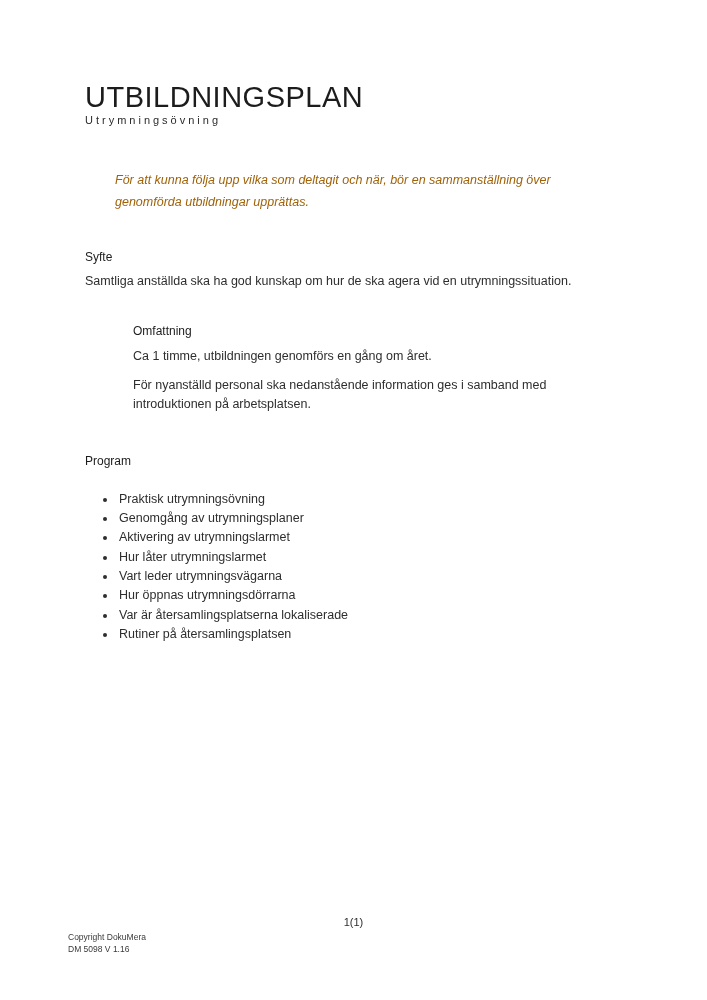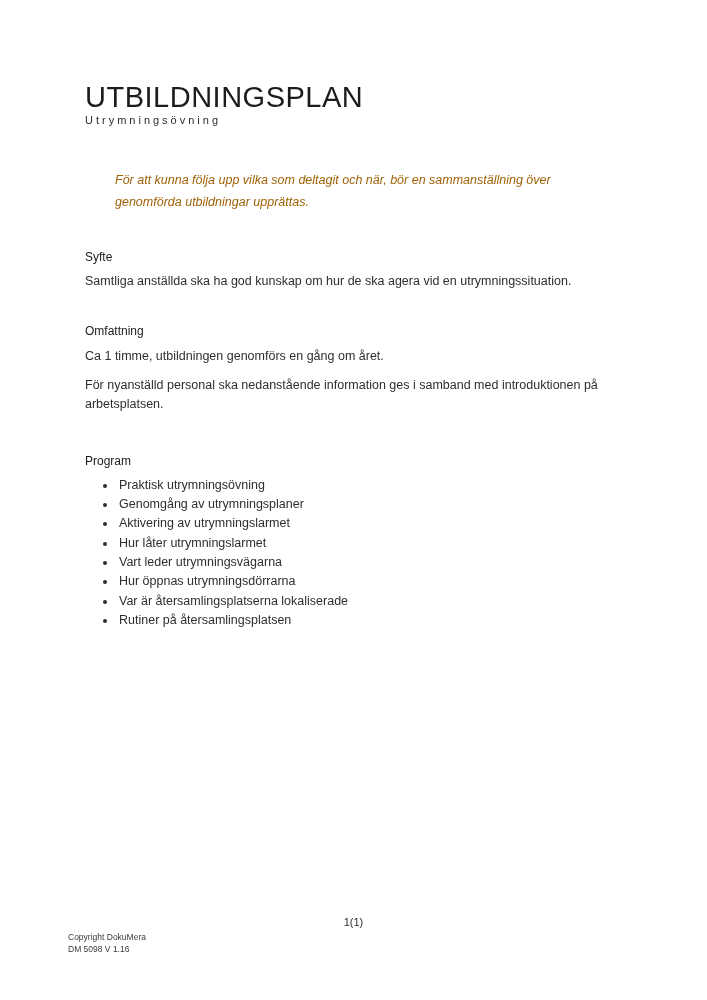--- a/index.html
+++ b/index.html
@@ -47,26 +47,26 @@
     line-height: 1.2;
   }
   .para {
     font-size: 12.5px;
     line-height: 19px;
     color: #2e2e2e;
     max-width: 535px;
   }
   .sec-syfte      { margin-top: 36px; }
   .sec-syfte .para { margin-top: 8px; }
-  .sec-omfattning { margin-top: 33px; }
+  .sec-omfattning { margin-top: 33px; margin-left: 48px; }
   .sec-omfattning .para-1 { margin-top: 9px; }
   .sec-omfattning .para-2 { margin-top: 10px; }
   .sec-program    { margin-top: 40px; }
   .program-list {
-    margin-top: 7px;
+    margin-top: 21px;
     padding-left: 32px;
     list-style: disc;
   }
   .program-list li {
     font-size: 12.5px;
     line-height: 19.3px;
     color: #2e2e2e;
     padding-left: 2px;
   }
   .sec-ansvarig   { margin-top: 36px; }

